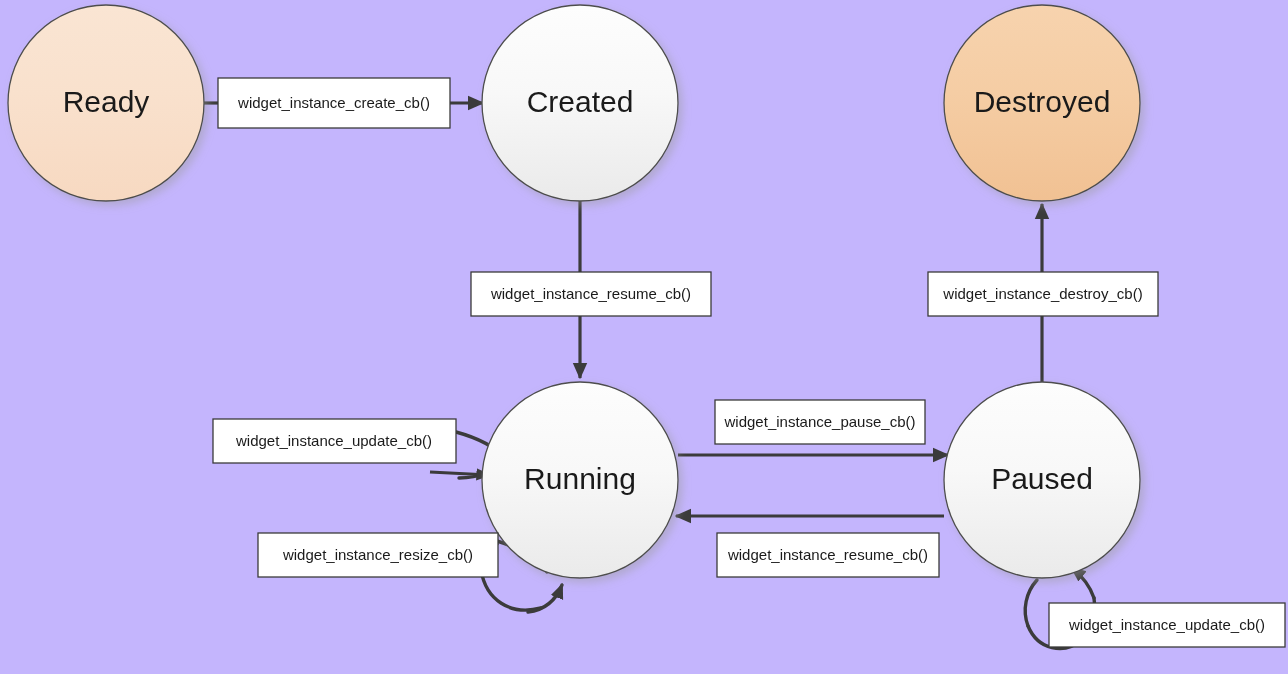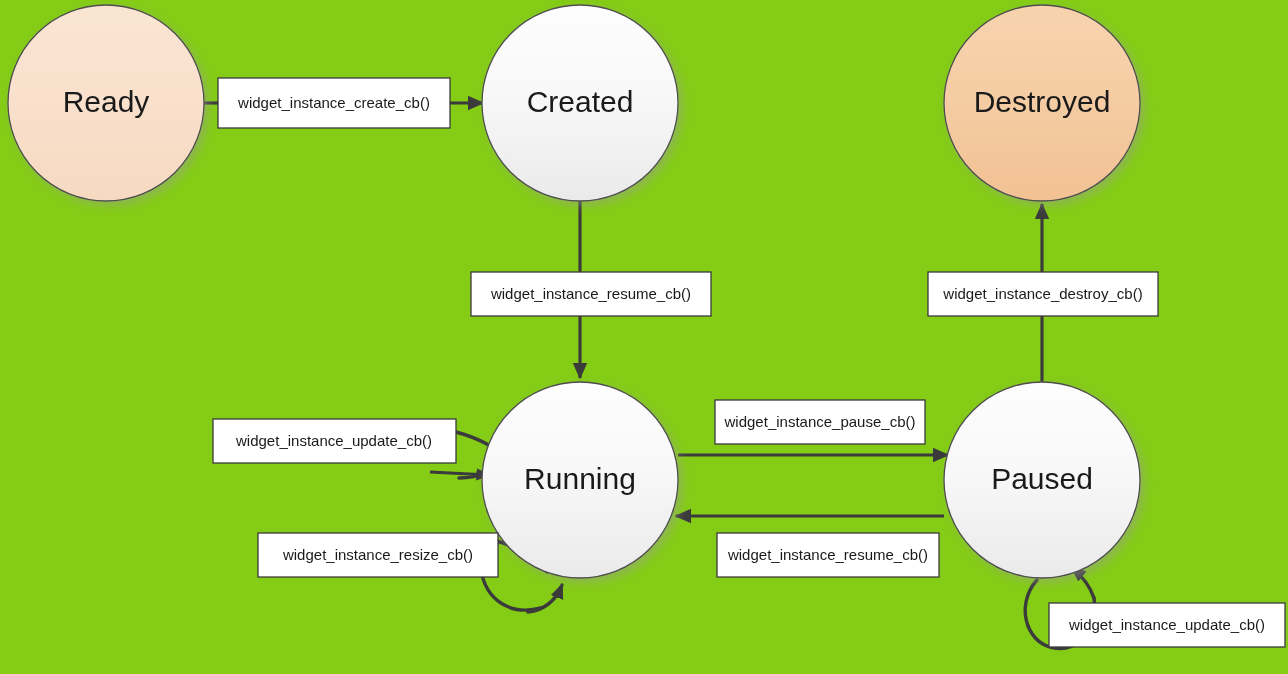--- a/index.html
+++ b/index.html
@@ -11,21 +11,21 @@
   body {
     width: 1288px;
     height: 674px;
     overflow: hidden;
     font-family: "Liberation Sans", sans-serif;
   }
   #diagram-root {
     position: relative;
     width: 1288px;
     height: 674px;
-    background: #84cc16;
+    background: #c4b5fd;
   }
   svg#state-diagram {
     display: block;
     width: 1288px;
     height: 674px;
   }
   .state-label {
     font-family: "Liberation Sans", sans-serif;
     font-size: 30px;
     fill: #1a1a1a;

